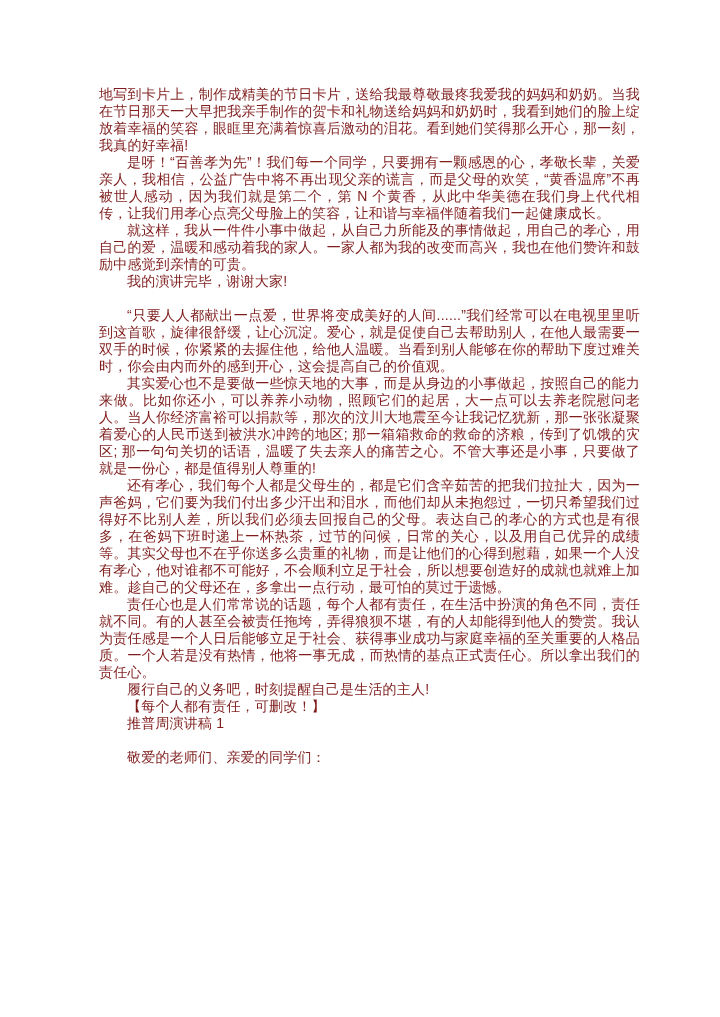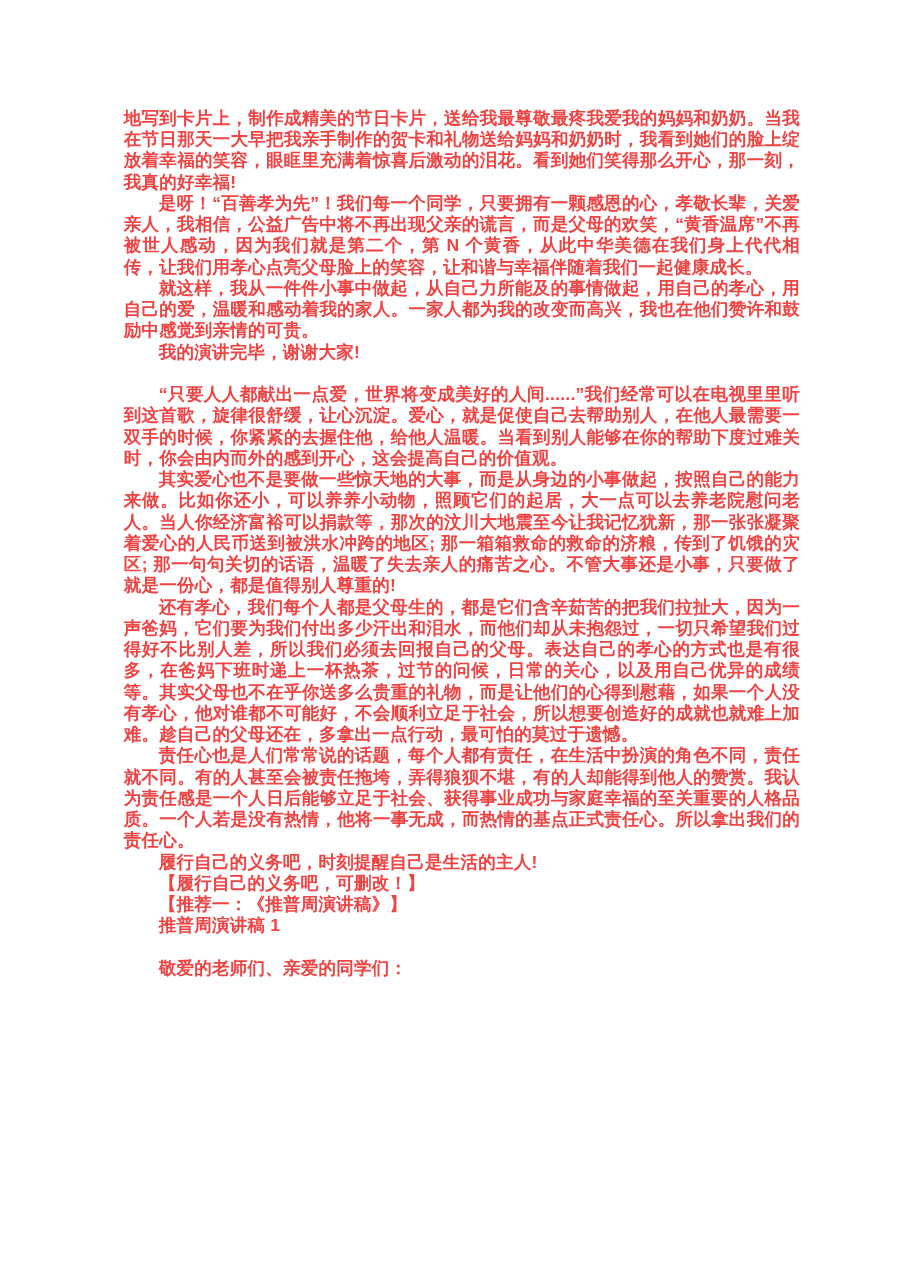--- a/index.html
+++ b/index.html
@@ -15,24 +15,23 @@
     overflow: hidden;
   }
   .doc-content {
     position: absolute;
     left: 99px;
     top: 86px;
     width: 541px;
     font-family: "Liberation Sans", "DejaVu Sans", sans-serif;
     font-size: 14px;
     line-height: 17px;
-    color: #ef4444;
+    color: #7f1d1d;
     text-align: justify;
     letter-spacing: 0.2px;
-    font-weight: bold;
   }
   .doc-content p {
     margin: 0;
     padding: 0;
     word-break: break-all;
   }
   .doc-content p.indent {
     text-indent: 2em;
   }
   .doc-content p.blank {
@@ -47,19 +46,18 @@
       <p class="">地写到卡片上，制作成精美的节日卡片，送给我最尊敬最疼我爱我的妈妈和奶奶。当我在节日那天一大早把我亲手制作的贺卡和礼物送给妈妈和奶奶时，我看到她们的脸上绽放着幸福的笑容，眼眶里充满着惊喜后激动的泪花。看到她们笑得那么开心，那一刻，我真的好幸福!</p>
       <p class="indent">是呀！“百善孝为先”！我们每一个同学，只要拥有一颗感恩的心，孝敬长辈，关爱亲人，我相信，公益广告中将不再出现父亲的谎言，而是父母的欢笑，“黄香温席”不再被世人感动，因为我们就是第二个，第 N 个黄香，从此中华美德在我们身上代代相传，让我们用孝心点亮父母脸上的笑容，让和谐与幸福伴随着我们一起健康成长。</p>
       <p class="indent">就这样，我从一件件小事中做起，从自己力所能及的事情做起，用自己的孝心，用自己的爱，温暖和感动着我的家人。一家人都为我的改变而高兴，我也在他们赞许和鼓励中感觉到亲情的可贵。</p>
       <p class="indent">我的演讲完毕，谢谢大家!</p>
       <p class=" blank"></p>
       <p class="indent">“只要人人都献出一点爱，世界将变成美好的人间......”我们经常可以在电视里里听到这首歌，旋律很舒缓，让心沉淀。爱心，就是促使自己去帮助别人，在他人最需要一双手的时候，你紧紧的去握住他，给他人温暖。当看到别人能够在你的帮助下度过难关时，你会由内而外的感到开心，这会提高自己的价值观。</p>
       <p class="indent">其实爱心也不是要做一些惊天地的大事，而是从身边的小事做起，按照自己的能力来做。比如你还小，可以养养小动物，照顾它们的起居，大一点可以去养老院慰问老人。当人你经济富裕可以捐款等，那次的汶川大地震至今让我记忆犹新，那一张张凝聚着爱心的人民币送到被洪水冲跨的地区; 那一箱箱救命的救命的济粮，传到了饥饿的灾区; 那一句句关切的话语，温暖了失去亲人的痛苦之心。不管大事还是小事，只要做了就是一份心，都是值得别人尊重的!</p>
       <p class="indent">还有孝心，我们每个人都是父母生的，都是它们含辛茹苦的把我们拉扯大，因为一声爸妈，它们要为我们付出多少汗出和泪水，而他们却从未抱怨过，一切只希望我们过得好不比别人差，所以我们必须去回报自己的父母。表达自己的孝心的方式也是有很多，在爸妈下班时递上一杯热茶，过节的问候，日常的关心，以及用自己优异的成绩等。其实父母也不在乎你送多么贵重的礼物，而是让他们的心得到慰藉，如果一个人没有孝心，他对谁都不可能好，不会顺利立足于社会，所以想要创造好的成就也就难上加难。趁自己的父母还在，多拿出一点行动，最可怕的莫过于遗憾。</p>
       <p class="indent">责任心也是人们常常说的话题，每个人都有责任，在生活中扮演的角色不同，责任就不同。有的人甚至会被责任拖垮，弄得狼狈不堪，有的人却能得到他人的赞赏。我认为责任感是一个人日后能够立足于社会、获得事业成功与家庭幸福的至关重要的人格品质。一个人若是没有热情，他将一事无成，而热情的基点正式责任心。所以拿出我们的责任心。</p>
       <p class="indent">履行自己的义务吧，时刻提醒自己是生活的主人!</p>
-      <p class="indent">【履行自己的义务吧，可删改！】</p>
-      <p class="indent">【推荐一：《推普周演讲稿》】</p>
+      <p class="indent">【每个人都有责任，可删改！】</p>
       <p class="indent">推普周演讲稿 1</p>
       <p class=" blank"></p>
       <p class="indent">敬爱的老师们、亲爱的同学们：</p>
     </div>
 </div>
 
 </body></html>

